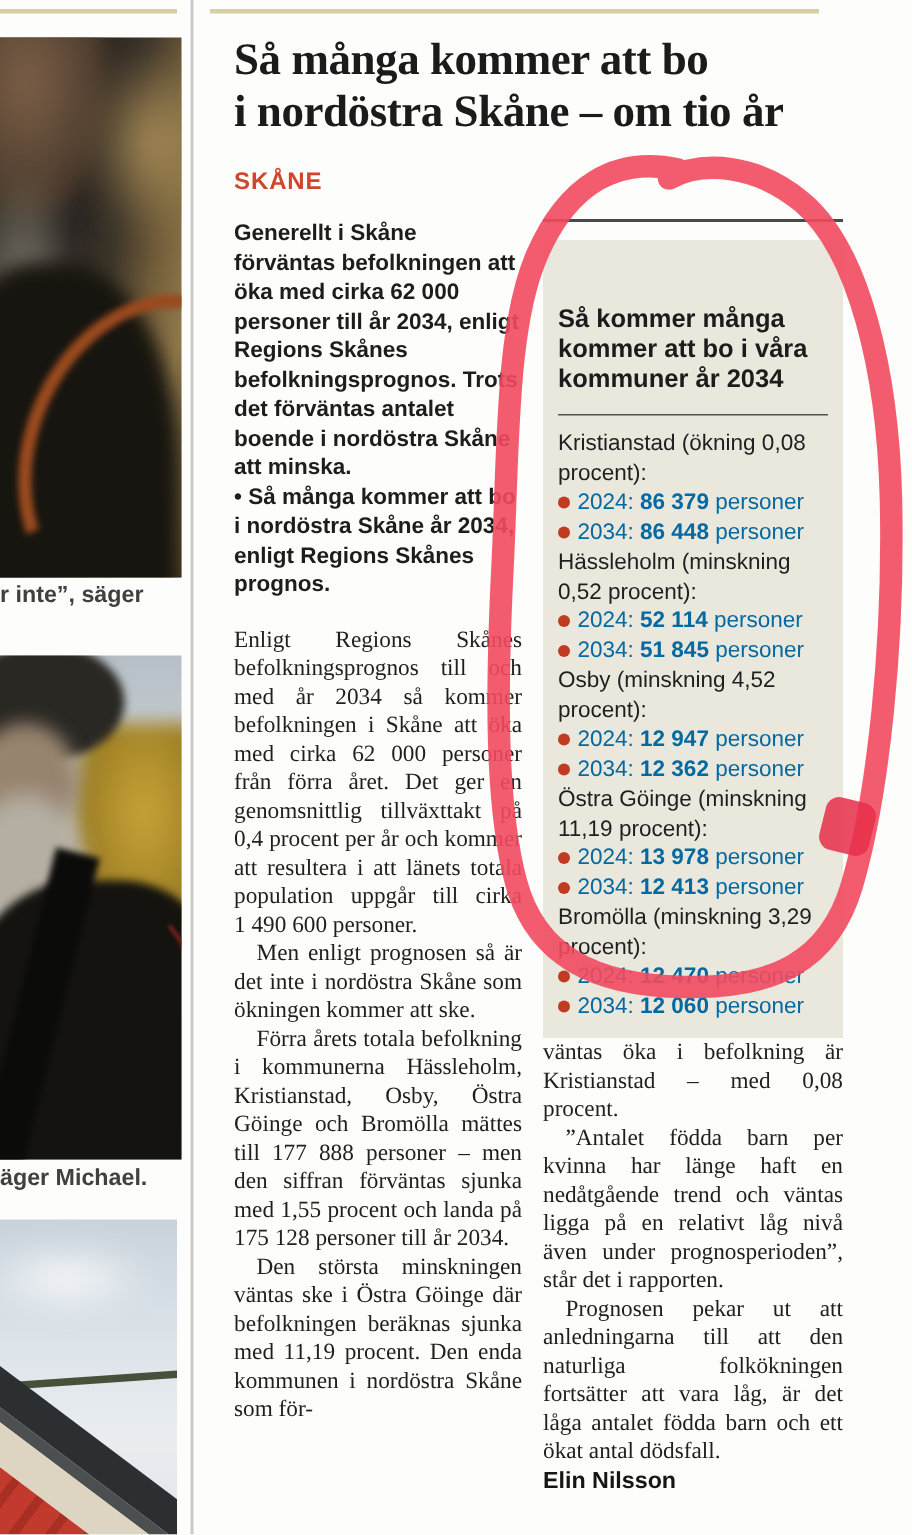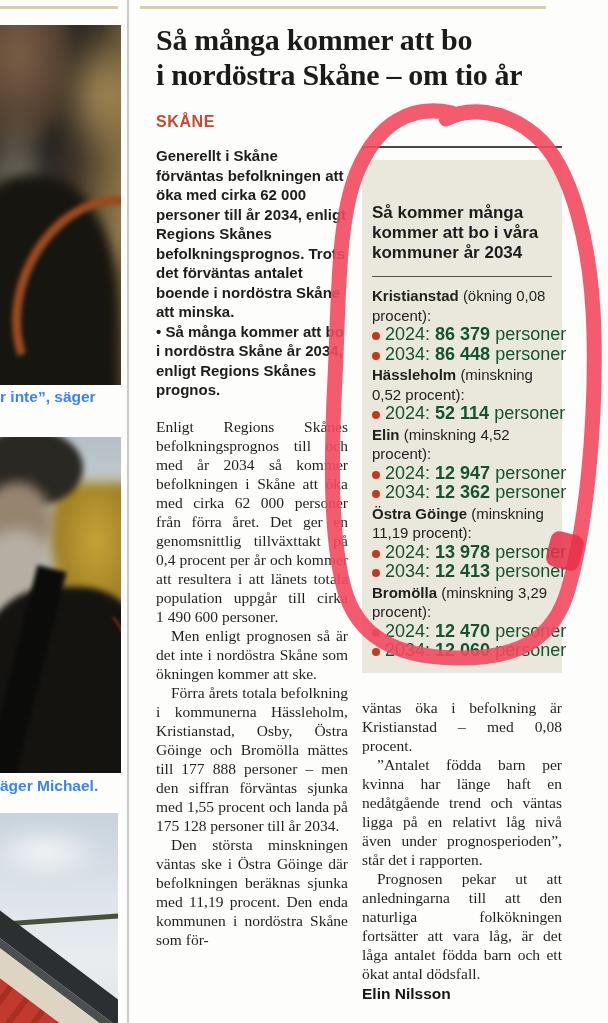--- a/index.html
+++ b/index.html
@@ -39,21 +39,21 @@
   #photo3{top:813px;width:118px;height:210px;
     background:linear-gradient(180deg,#c8d3dc 0%,#dde4ea 40%,#e9edf0 70%,#dfe4e8 100%);}
   .p3-cloud{left:-15px;top:12px;width:120px;height:55px;background:radial-gradient(#f4f6f7,transparent 70%);filter:blur(8px);}
   .p3-pole{left:-12px;top:102px;width:220px;height:5px;background:#46503a;transform:rotate(-4deg);}
   .p3-roof{left:-34px;top:72px;width:280px;height:320px;transform:rotate(37deg);transform-origin:0 0;}
   .p3-band-dark{position:static;height:22px;background:#2c2f31;}
   .p3-band-mid{position:static;height:8px;background:#4c4f50;}
   .p3-band-cream{position:static;height:24px;background:#ddd5c2;}
   .p3-band-red{position:static;height:266px;background:repeating-linear-gradient(90deg,#c23a2d 0 14px,#a92f24 14px 20px);}
 
-  .rail-caption{position:absolute;left:0;width:126px;font-weight:bold;font-size:15.5px;color:#3b82f6;}
+  .rail-caption{position:absolute;left:0;width:126px;font-weight:bold;font-size:15.5px;color:#404040;}
   #rail-caption-1{top:388px;}
   #rail-caption-2{top:777px;}
 
   
   #main{position:absolute;left:156px;top:0;width:406px;}
   #headline{font-family:"Liberation Serif",serif;font-weight:bold;font-size:30px;line-height:35px;letter-spacing:-0.3px;color:#1b1b1b;margin:22px 0 0;}
   #kicker{margin-top:21px;font-weight:bold;font-size:16px;letter-spacing:0.6px;color:#d0452c;}
   #columns{display:flex;gap:14px;margin-top:15px;}
   #col1{width:192px;}
   #col2{width:200px;}
@@ -61,24 +61,24 @@
   .lead{font-weight:bold;font-size:15px;line-height:19.5px;color:#1d1d1d;margin:0;}
   .bodytext{font-family:"Liberation Serif",serif;font-size:15.5px;line-height:19px;text-align:justify;color:#1f1f1f;margin:0;}
   p.first-body{margin-top:17px;}
   .bodytext + .bodytext{text-indent:15px;}
 
   #fb-top-rule{border-top:2px solid #4a4a4a;height:0;}
   #factbox{background:#eae7dd;margin-top:12px;padding:12px 10px 12px;}
   #fb-title{font-weight:bold;font-size:17px;line-height:20px;color:#1c1c1c;margin-top:31px;}
   .fb-divider{border-top:1px solid #55524a;margin:13px 0 9px;}
   .fb-head{font-size:15px;line-height:19.5px;color:#1f1f1f;margin-top:1px;}
-  .fb-head b{font-weight:bold;}
-  .fb-row{font-size:18px;line-height:19.5px;white-space:nowrap;color:#14532d;}
+  .fb-head b{font-weight:normal;}
+  .fb-row{font-size:15px;line-height:19.5px;white-space:nowrap;color:#0369a1;}
   .dot{display:inline-block;width:8px;height:8px;border-radius:50%;background:#bf3b22;margin-right:5px;}
-  #post-box{margin-top:25px;}
+  #post-box{}
   #byline{font-weight:bold;font-size:15.5px;color:#161616;margin-top:2px;}
 
   
   #annotation{position:absolute;left:0;top:0;width:608px;height:1023px;pointer-events:none;z-index:50;}
 </style>
 </head>
 <body>
 
 <div class="rule-tan" id="rule-tan-left"></div>
 <div class="rule-tan" id="rule-tan-main"></div>
@@ -138,24 +138,25 @@
 
         <div class="fb-item">
           <div class="fb-head"><b>Kristianstad</b> <span>(ökning 0,08 procent):</span></div>
           <div class="fb-row"><span class="dot"></span><span>2024:</span> <b>86&nbsp;379</b> <span>personer</span></div>
           <div class="fb-row"><span class="dot"></span><span>2034:</span> <b>86&nbsp;448</b> <span>personer</span></div>
         </div>
 
         <div class="fb-item">
           <div class="fb-head"><b>Hässleholm</b> <span>(minskning 0,52 procent):</span></div>
           <div class="fb-row"><span class="dot"></span><span>2024:</span> <b>52&nbsp;114</b> <span>personer</span></div>
+          <div class="fb-row"><span class="dot"></span><span>2034:</span> <b>51&nbsp;845</b> <span>personer</span></div>
         </div>
 
         <div class="fb-item">
-          <div class="fb-head"><b>Elin</b> <span>(minskning 4,52 procent):</span></div>
+          <div class="fb-head"><b>Osby</b> <span>(minskning 4,52 procent):</span></div>
           <div class="fb-row"><span class="dot"></span><span>2024:</span> <b>12&nbsp;947</b> <span>personer</span></div>
           <div class="fb-row"><span class="dot"></span><span>2034:</span> <b>12&nbsp;362</b> <span>personer</span></div>
         </div>
 
         <div class="fb-item">
           <div class="fb-head"><b>Östra Göinge</b> <span>(minskning 11,19 procent):</span></div>
           <div class="fb-row"><span class="dot"></span><span>2024:</span> <b>13&nbsp;978</b> <span>personer</span></div>
           <div class="fb-row"><span class="dot"></span><span>2034:</span> <b>12&nbsp;413</b> <span>personer</span></div>
         </div>
 

